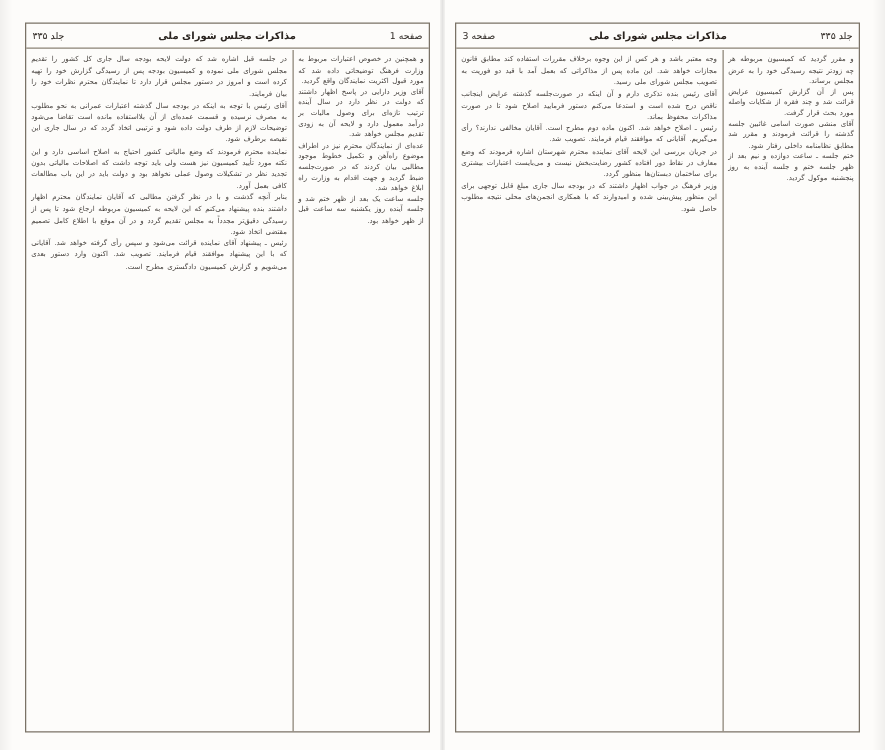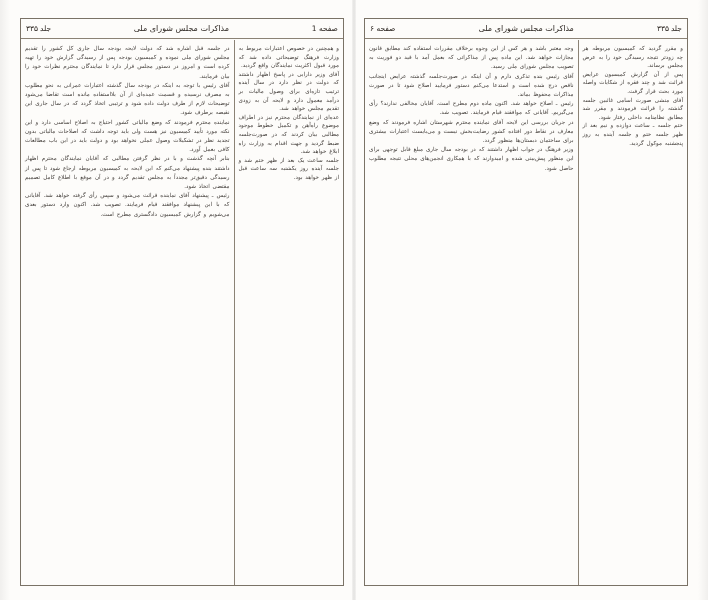--- a/index.html
+++ b/index.html
@@ -58,25 +58,24 @@
   .hdr-cell {
     font-family: "DejaVu Sans", sans-serif;
     font-size: 7.5px;
     color: #2b2520;
     direction: rtl;
     white-space: nowrap;
     letter-spacing: 0.2px;
   }
   .hdr-center {
     font-size: 8px;
-    font-weight: normal;
+    font-weight: bold;
   }
   .hdr-vol {
     font-size: 7.5px;
-    font-family: Liberation Serif, serif;
   }
 
   .cols {
     position: absolute;
     top: 21px;
     bottom: 0;
     left: 0;
     right: 0;
     display: flex;
     flex-direction: row;
@@ -162,21 +161,21 @@
       </div>
     </div>
   </div>
 
   <div class="page right">
     <div class="edge-shade-r"></div>
     <div class="page-inner">
       <div class="header-row">
         <div class="hdr-cell hdr-vol">جلد ۳۳۵</div>
         <div class="hdr-cell hdr-center">مذاکرات مجلس شورای ملی</div>
-        <div class="hdr-cell hdr-page">صفحه ۶</div>
+        <div class="hdr-cell hdr-page">صفحه 3</div>
       </div>
       <div class="cols">
         <div class="col wide">
           <div class="txt">وجه معتبر باشد و هر کس از این وجوه برخلاف مقررات استفاده کند مطابق قانون مجازات خواهد شد. این ماده پس از مذاکراتی که بعمل آمد با قید دو فوریت به تصویب مجلس شورای ملی رسید.</div>
           <div class="txt">آقای رئیس بنده تذکری دارم و آن اینکه در صورت‌جلسه گذشته عرایض اینجانب ناقص درج شده است و استدعا می‌کنم دستور فرمایید اصلاح شود تا در صورت مذاکرات محفوظ بماند.</div>
           <div class="txt">رئیس ـ اصلاح خواهد شد. اکنون ماده دوم مطرح است. آقایان مخالفی ندارند؟ رأی می‌گیریم. آقایانی که موافقند قیام فرمایند. تصویب شد.</div>
           <div class="txt">در جریان بررسی این لایحه آقای نماینده محترم شهرستان اشاره فرمودند که وضع معارف در نقاط دور افتاده کشور رضایت‌بخش نیست و می‌بایست اعتبارات بیشتری برای ساختمان دبستان‌ها منظور گردد.</div>
           <div class="txt">وزیر فرهنگ در جواب اظهار داشتند که در بودجه سال جاری مبلغ قابل توجهی برای این منظور پیش‌بینی شده و امیدوارند که با همکاری انجمن‌های محلی نتیجه مطلوب حاصل شود.</div>
         </div>
         <div class="col narrow">

